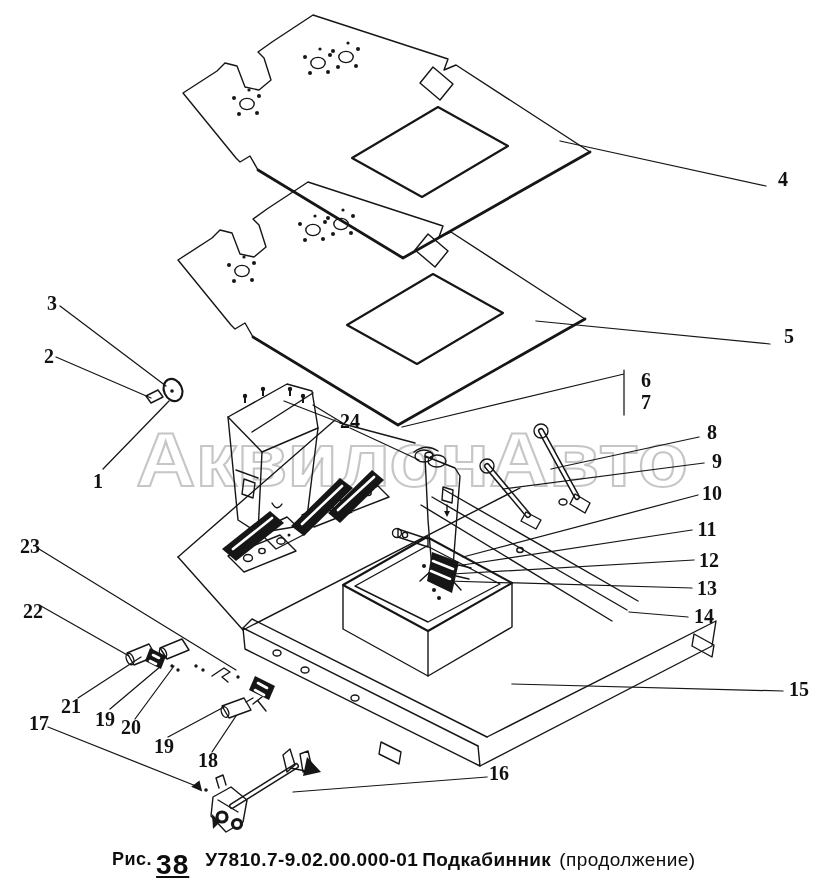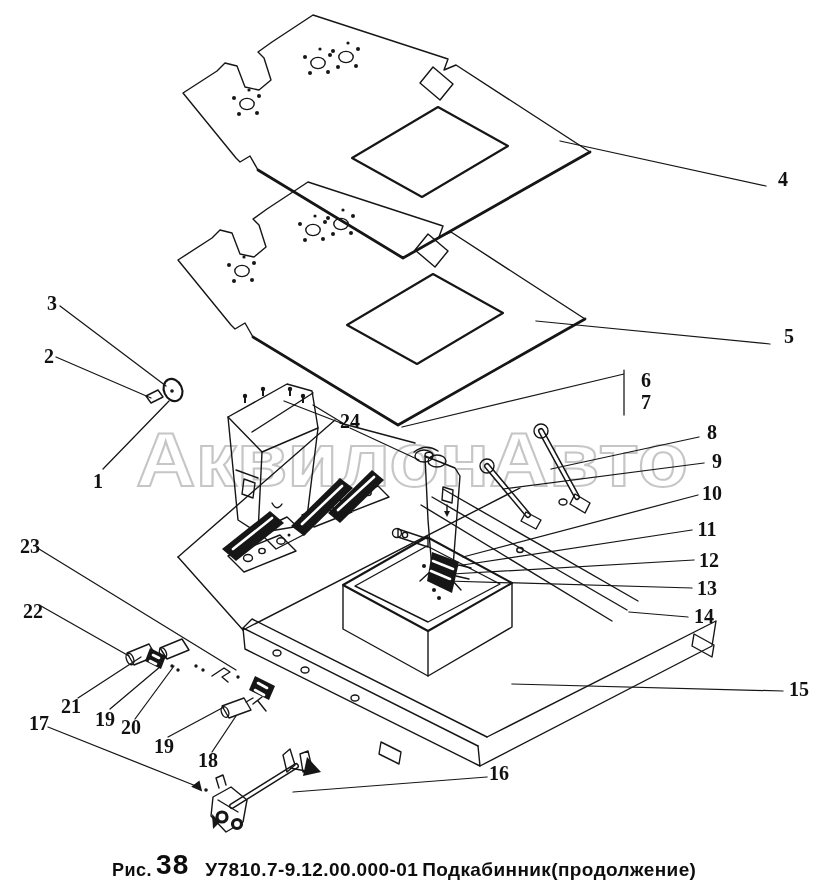--- a/index.html
+++ b/index.html
@@ -11,27 +11,27 @@
   .md{stroke-width:2.1;}
   .blk{fill:#161616;stroke:none;}
   .wstripe{fill:none;stroke:#ffffff;stroke-width:2.6;stroke-linecap:round;}
   .hollow-core{fill:none;stroke:#ffffff;stroke-width:3;stroke-linecap:round;}
   .rodline{fill:none;stroke:#161616;stroke-width:6;stroke-linecap:round;}
   .leader{fill:none;stroke:#161616;stroke-width:1.25;stroke-linecap:round;}
   .callout{font-family:"Liberation Serif","DejaVu Serif",serif;font-size:20px;font-weight:700;
            fill:#111111;text-anchor:middle;}
   .watermark{font-family:"Liberation Sans","DejaVu Sans",sans-serif;font-size:76px;font-weight:700;
              fill:#ffffff;stroke:#c6c6c6;stroke-width:2;}
-  .caption{position:absolute;left:112px;top:849px;display:flex;align-items:flex-end;
+  .caption{position:absolute;left:112px;top:849px;display:flex;align-items:flex-start;
            color:#0d0d0d;white-space:nowrap;}
   .cap-fig{font-size:18px;font-weight:800;letter-spacing:.5px;}
-  .cap-num{font-size:28px;font-weight:800;margin-left:4px;letter-spacing:1px;}
+  .cap-num{font-size:28px;font-weight:800;margin-left:4px;letter-spacing:1px;text-decoration:underline;}
   .cap-code{font-size:19px;font-weight:700;margin-left:16px;letter-spacing:.4px;}
   .cap-name{font-size:19px;font-weight:700;margin-left:4px;letter-spacing:.4px;}
-  .cap-note{font-size:19px;font-weight:700;letter-spacing:.4px;}
+  .cap-note{font-size:19px;font-weight:400;margin-left:8px;letter-spacing:.4px;}
 </style>
 </head>
 <body>
 
 <div class="stage">
 <svg width="823" height="895" viewBox="0 0 823 895">
 
   <defs>
     <g id="grommet">
       <ellipse rx="7.2" ry="5.6" class="ln"></ellipse>
@@ -257,17 +257,17 @@
     <text class="callout" x="71" y="713">21</text>
     <text class="callout" x="33" y="618">22</text>
     <text class="callout" x="30" y="553">23</text>
     <text class="callout" x="350" y="428">24</text>
   </g>
 </svg>
 
 <div class="caption">
   <span class="cap-fig">Рис.</span>
   <span class="cap-num">38</span>
-  <span class="cap-code">У7810.7-9.12.00.000-01</span>
+  <span class="cap-code">У7810.7-9.02.00.000-01</span>
   <span class="cap-name">Подкабинник</span>
   <span class="cap-note">(продолжение)</span>
 </div>
 </div>
 
 </body></html>

